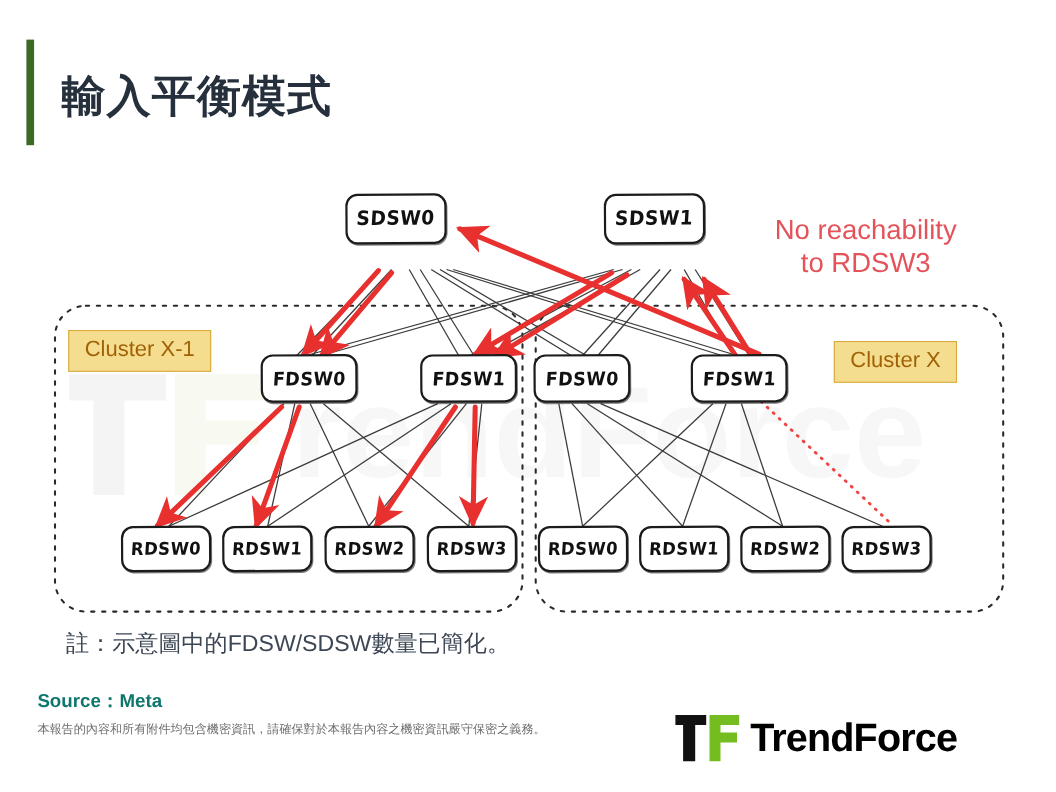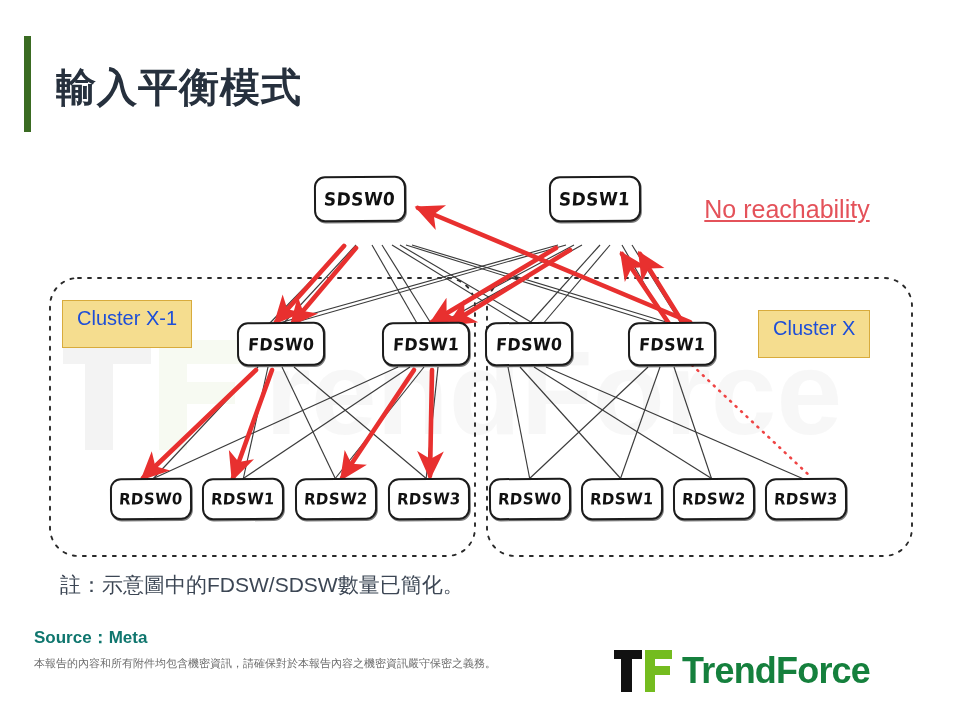--- a/index.html
+++ b/index.html
@@ -82,40 +82,39 @@
   .node.fdsw { width: 88px; height: 44px; }
   .node.rdsw { width: 82px; height: 42px; font-size: 15px; }
   .node .node-label { transform: skewX(-4deg) scaleY(1.06); }
 
   
   .cluster-label {
     position: absolute;
     box-sizing: border-box;
     background: #f5dd8f;
     border: 1.5px solid #d8ab3c;
-    color: #1d4ed8;
+    color: #a16207;
     font-size: 20px;
-    padding: 7px 14px 19px 14px;
+    padding: 7px 14px 9px 14px;
     white-space: nowrap;
     line-height: 1;
   }
   #cluster-label-left  { left: 62px;  top: 150px; }
   #cluster-label-right { left: 758px; top: 160px; }
 
   
   #annotation {
     position: absolute;
     left: 672px;
     top: 45px;
     width: 230px;
     color: #e4525a;
     font-size: 25px;
     line-height: 1.18;
     text-align: center;
-    text-decoration: underline;
   }
 
   
   #note {
     position: absolute;
     left: 60px;
     top: 571px;
     font-size: 21px;
     color: #3c4654;
     white-space: nowrap;
@@ -148,21 +147,21 @@
     top: 645px;
     width: 330px;
     height: 52px;
     display: flex;
     align-items: center;
   }
   #logo-word {
     font-size: 36px;
     font-weight: bold;
     letter-spacing: -0.8px;
-    color: #15803d;
+    color: #000000;
     margin-left: 8px;
   }
 </style>
 </head>
 <body>
 
 <div id="title-bar"></div>
 <div id="page-title">輸入平衡模式</div>
 
 <div id="diagram">
@@ -296,20 +295,21 @@
   </div>
   <div class="node rdsw" style="left:765px; top:328px;">
     <span class="node-label">RDSW3</span>
   </div>
 
   <div class="cluster-label" id="cluster-label-left">Cluster X-1</div>
   <div class="cluster-label" id="cluster-label-right">Cluster X</div>
 
   <div id="annotation">
     <div>No reachability</div>
+    <div>to RDSW3</div>
   </div>
 
 </div>
 
 <div id="note">註：示意圖中的FDSW/SDSW數量已簡化。</div>
 
 <div id="source">Source：Meta</div>
 <div id="disclaimer">
   <div>本報告的內容和所有附件均包含機密資訊，請確保對於本報告內容之機密資訊嚴守保密之義務。</div>
 </div>

